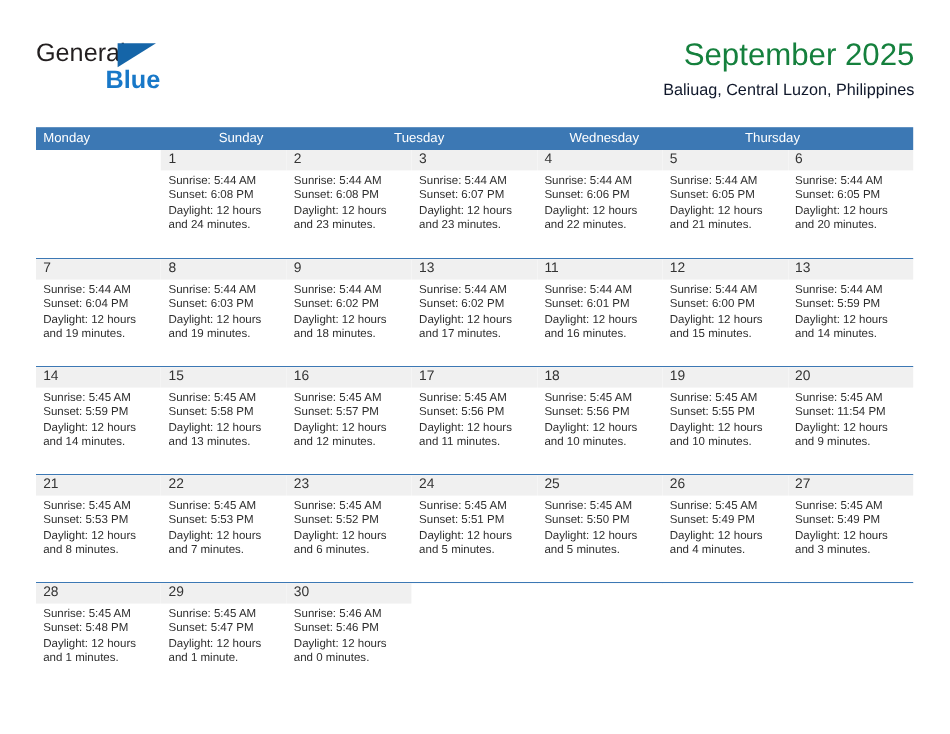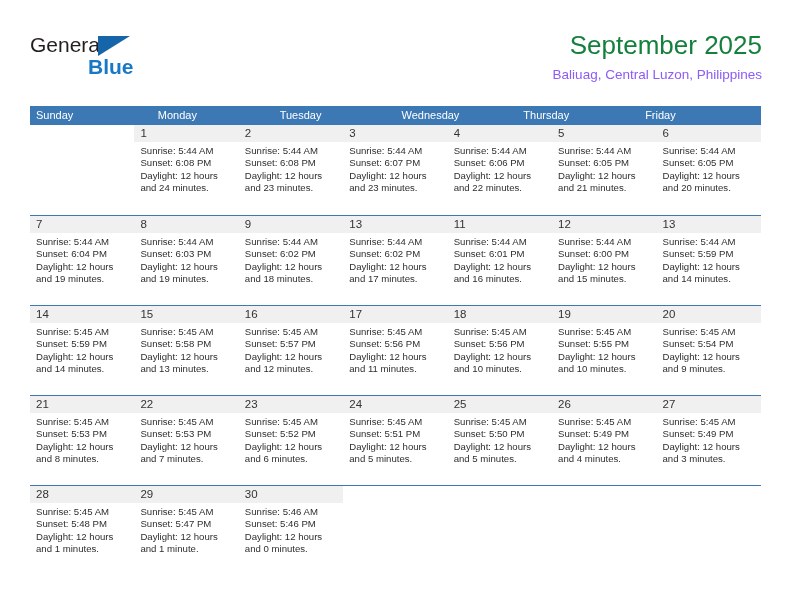--- a/index.html
+++ b/index.html
@@ -73,21 +73,21 @@
   }
   .cal-title {
     font-size: 26px;
     color: #15803d;
     line-height: 34px;
     white-space: nowrap;
   }
   .cal-subtitle {
     margin-top: 4px;
     font-size: 13.5px;
-    color: #8b5cf6;
+    color: #0f172a;
     line-height: 18px;
     white-space: nowrap;
   }
 
   
   .calendar {
     position: absolute;
     left: 30px;
     top: 106px;
     width: 731px;
@@ -167,26 +167,25 @@
     <div class="title-block">
       <div class="cal-title">September 2025</div>
       <div class="cal-subtitle">Baliuag, Central Luzon, Philippines</div>
     </div>
 
   </div>
 
   <div class="calendar">
 
     <div class="weekday-row">
+      <div class="weekday">Monday</div>
       <div class="weekday">Sunday</div>
-      <div class="weekday">Monday</div>
       <div class="weekday">Tuesday</div>
       <div class="weekday">Wednesday</div>
       <div class="weekday">Thursday</div>
-      <div class="weekday">Friday</div>
     </div>
 
     <div id="weeks-container">
         <div class="week-row">
           <div class="day-cell">
             <div class="daynum-band"></div>
           </div>
           <div class="day-cell filled">
             <div class="daynum-band">
               <div class="daynum">1</div>
@@ -399,21 +398,21 @@
               <div class="day-line">Daylight: 12 hours</div>
               <div class="day-line">and 10 minutes.</div>
             </div>
           </div>
           <div class="day-cell filled">
             <div class="daynum-band">
               <div class="daynum">20</div>
             </div>
             <div class="day-body">
               <div class="day-line">Sunrise: 5:45 AM</div>
-              <div class="day-line">Sunset: 5:54 PM</div>
+              <div class="day-line">Sunset: 11:54 PM</div>
               <div class="day-line">Daylight: 12 hours</div>
               <div class="day-line">and 9 minutes.</div>
             </div>
           </div>
         </div>
         <div class="week-row">
           <div class="day-cell filled">
             <div class="daynum-band">
               <div class="daynum">21</div>
             </div>

